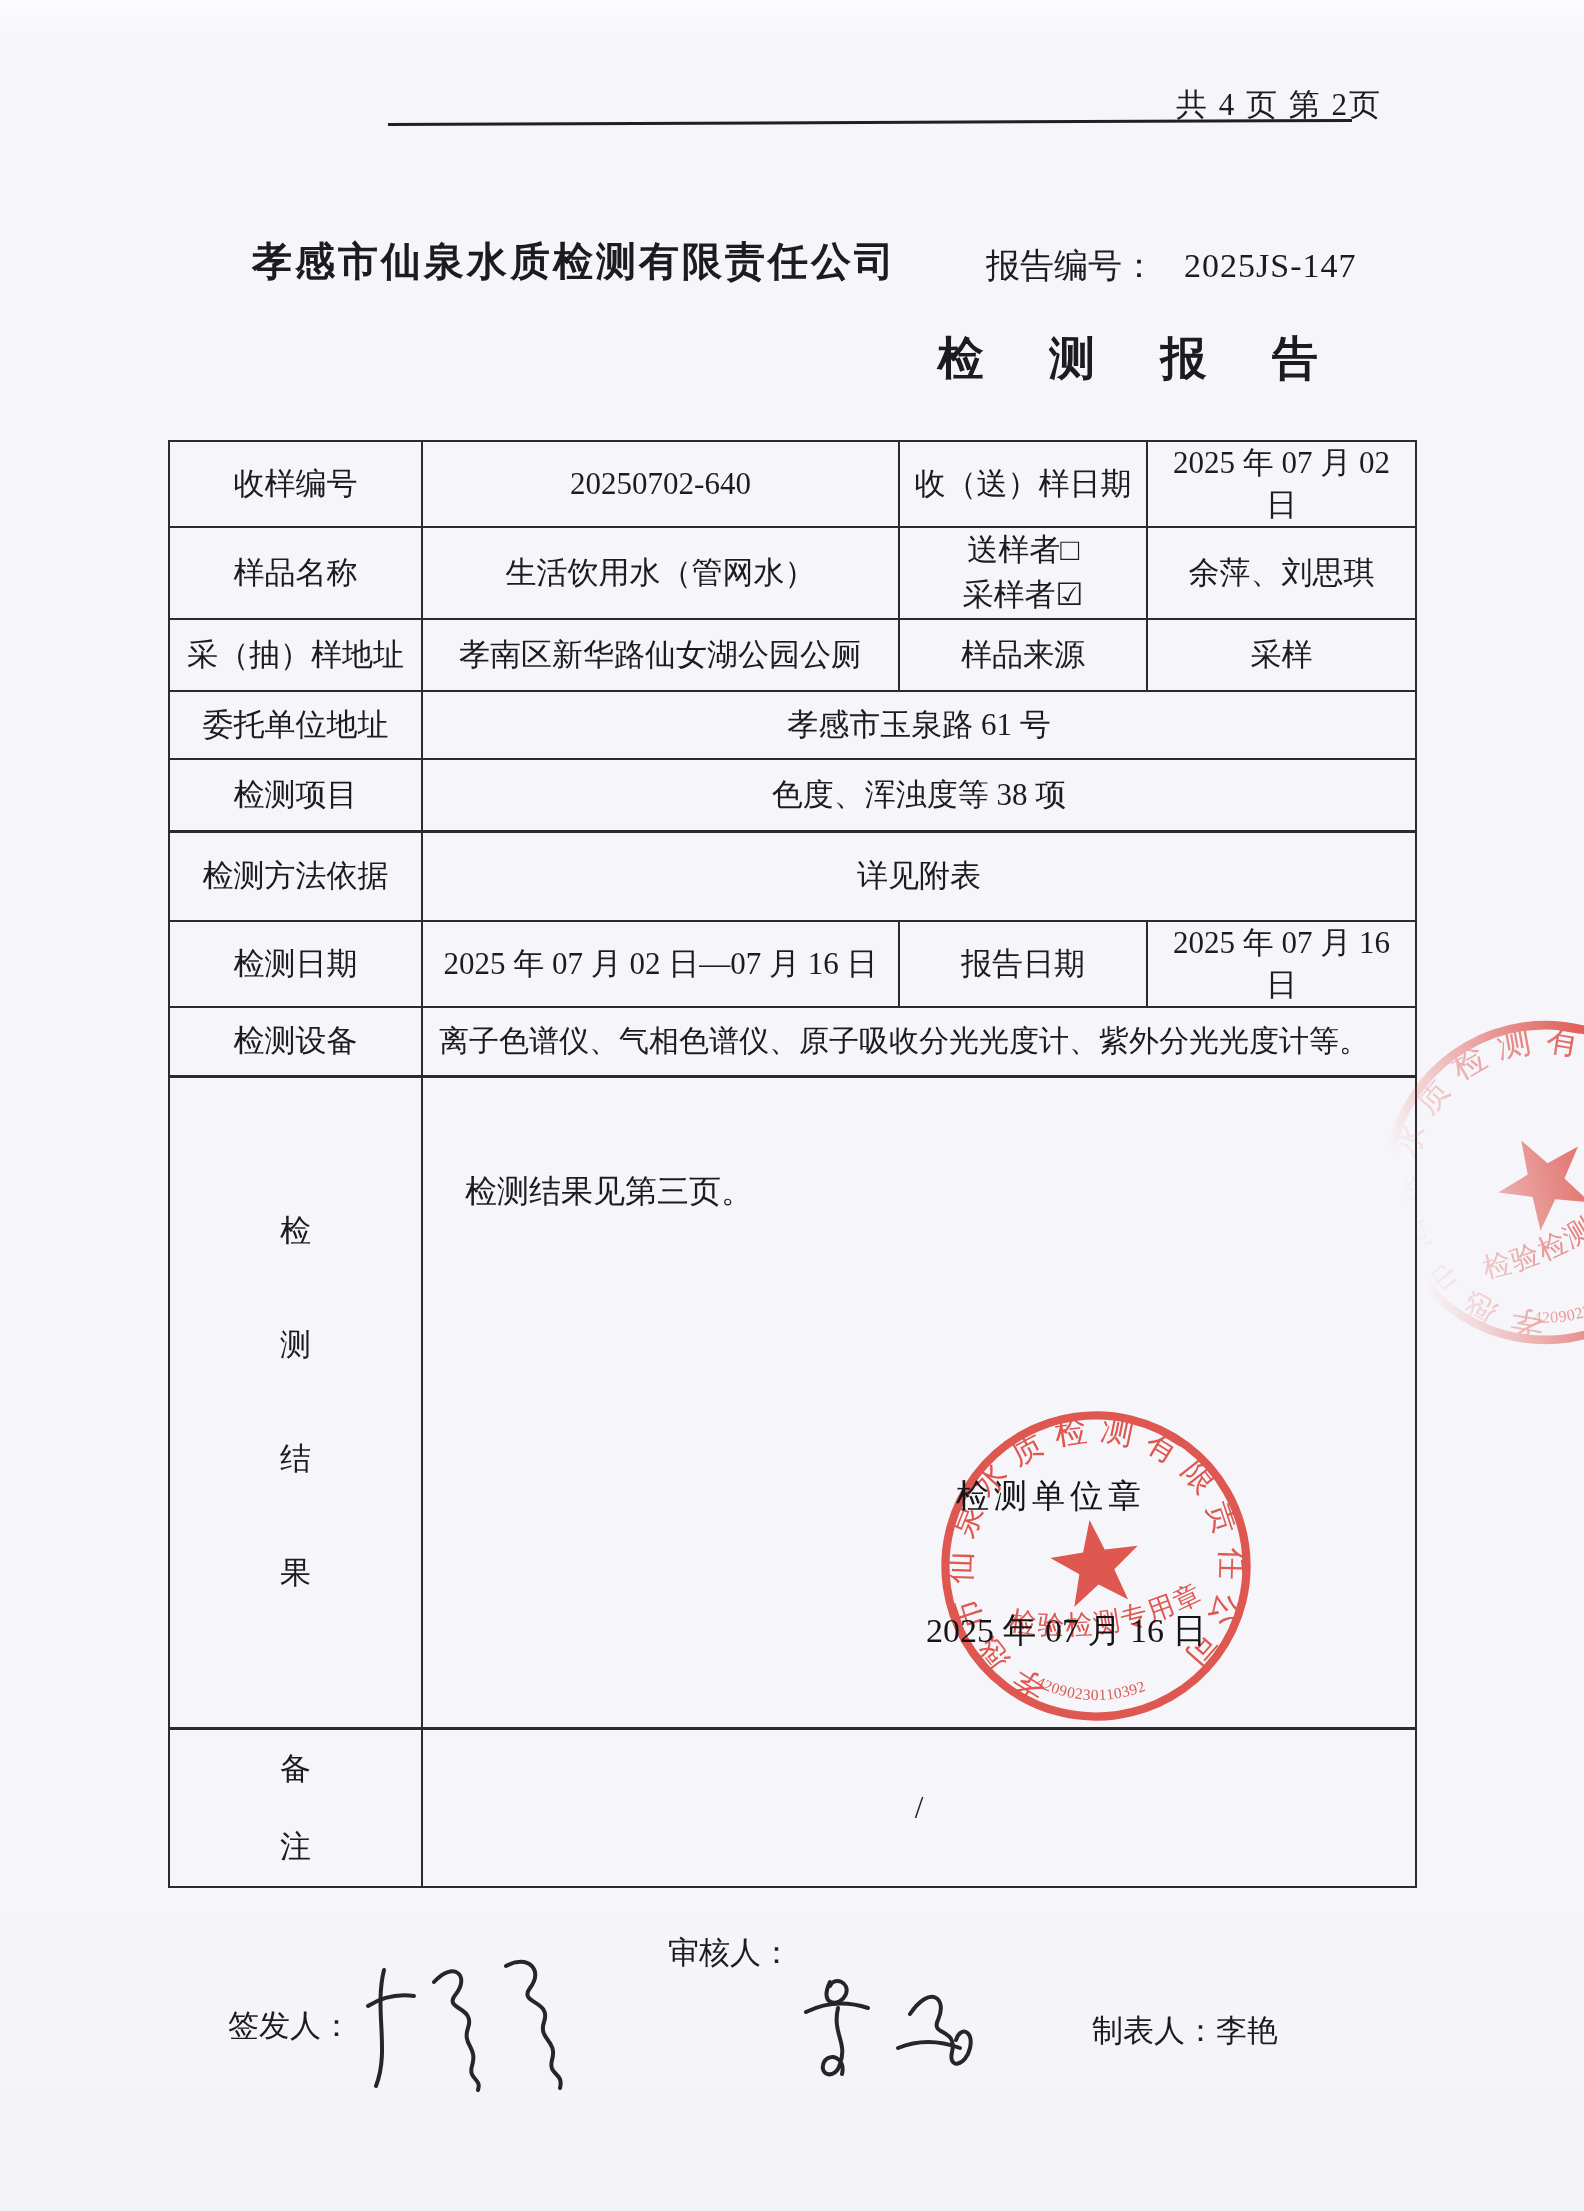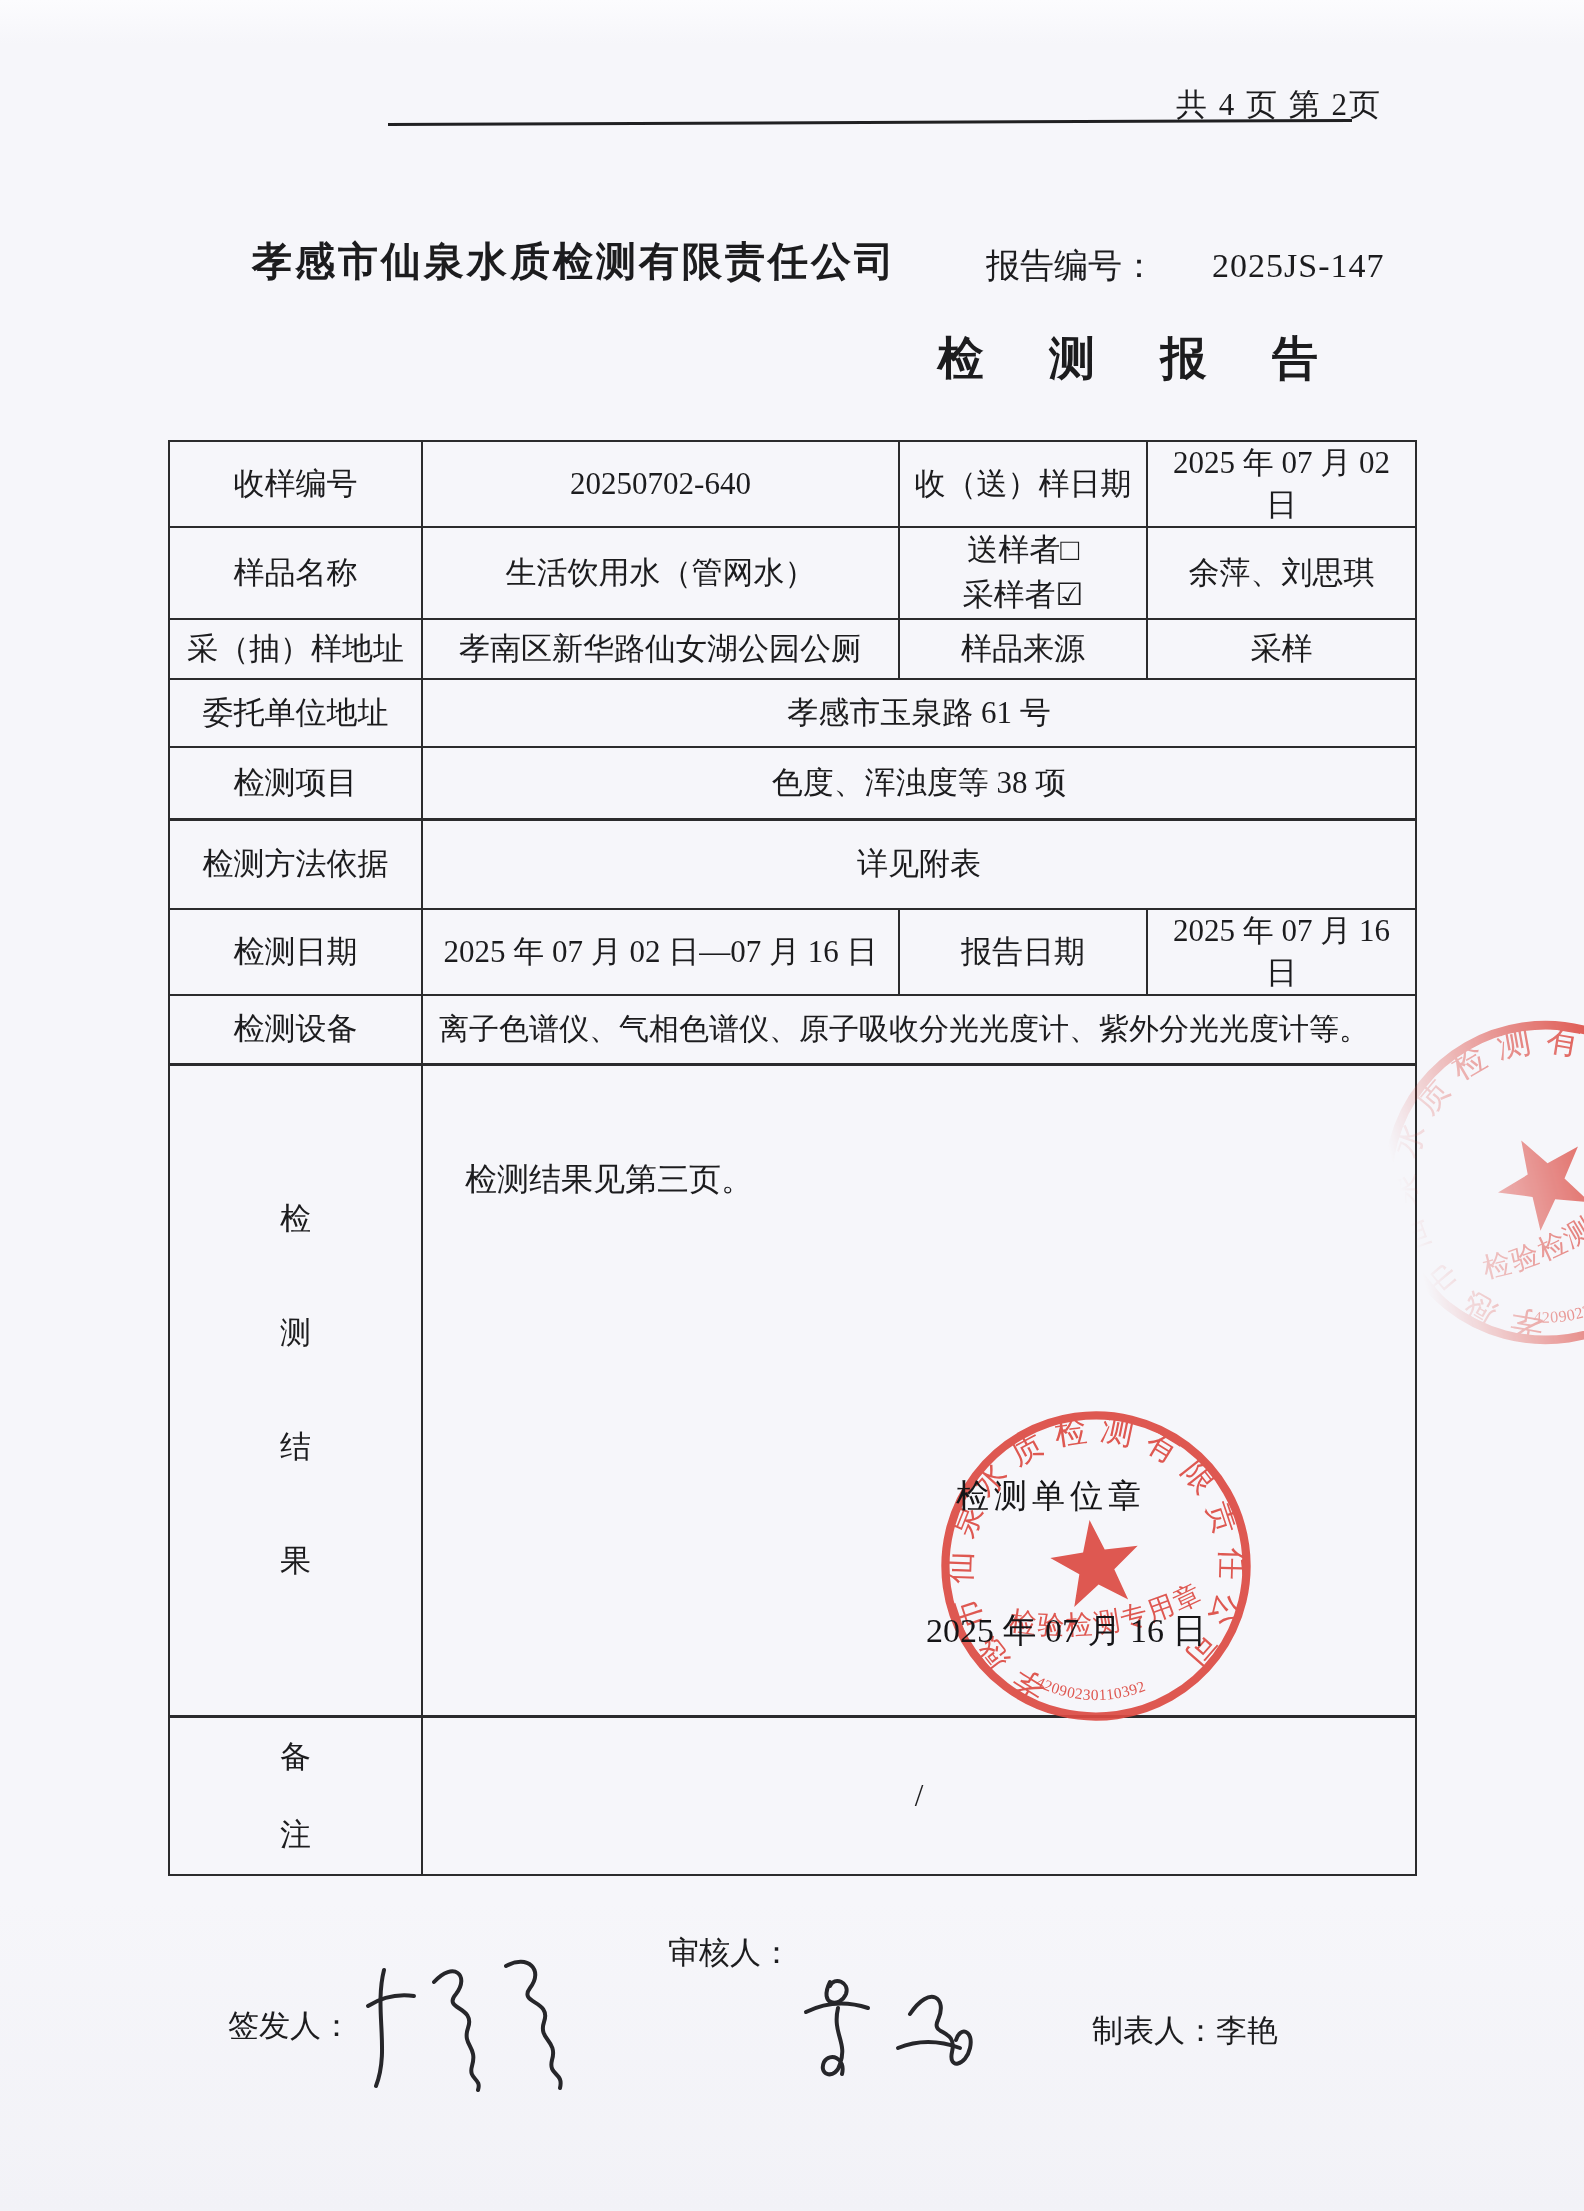--- a/index.html
+++ b/index.html
@@ -6,21 +6,21 @@
   .page {
     position:relative; width:1584px; height:2211px; overflow:hidden;
     background:linear-gradient(180deg,#fcfcfe 0%,#f6f6fa 2%,#f6f6fa 86%,#f2f2f7 100%);
     font-family:"Liberation Serif","DejaVu Serif",serif; color:#1c1c1e;
   }
   .abs { position:absolute; }
   .page-info { left:1176px; top:84px; font-size:31px; letter-spacing:2px; }
   .header-rule { left:388px; top:121px; width:964px; height:3px; background:#202022; transform:rotate(-0.25deg); }
   .company-line { left:252px; top:234px; font-size:40px; font-weight:bold; letter-spacing:3px; }
   .report-no-wrap { left:986px; top:243px; font-size:34px; }
-  .report-no-wrap .num { margin-left:56px; letter-spacing:1px;font-family:Liberation Serif, serif; }
+  .report-no-wrap .num { margin-left:28px; letter-spacing:1px;font-family:Liberation Serif, serif; }
   .report-title { left:0; top:328px; width:1332px; text-align:right; font-size:46px; font-weight:bold; letter-spacing:14px; word-spacing:26px; }
 
   table.report { position:absolute; left:168px; top:440px; width:1247px; border-collapse:collapse; table-layout:fixed; }
   table.report td { border:2px solid #2b2b2d; font-size:31px; text-align:center; vertical-align:middle; padding:0 8px; overflow:hidden; }
   table.report tr.bt3 td { border-top-width:3px; }
   .cell-left { text-align:left !important; padding-left:16px !important; }
   .two-line div { line-height:1.45; }
   .gap-line div { margin:14px 0; }
   .vlabel { display:flex; flex-direction:column; align-items:center; justify-content:center; }
   .vlabel span { display:block; }
@@ -72,21 +72,21 @@
     </tr>
     <tr style="height:92px">
       <td>样品名称</td>
       <td>生活饮用水（管网水）</td>
       <td class="two-line">
         <div>送样者□</div>
         <div>采样者☑</div>
       </td>
       <td>余萍、刘思琪</td>
     </tr>
-    <tr style="height:60px">
+    <tr style="height:72px">
       <td>采（抽）样地址</td>
       <td>孝南区新华路仙女湖公园公厕</td>
       <td>样品来源</td>
       <td>采样</td>
     </tr>
     <tr style="height:68px">
       <td>委托单位地址</td>
       <td colspan="3">孝感市玉泉路 61 号</td>
     </tr>
     <tr style="height:72px">

